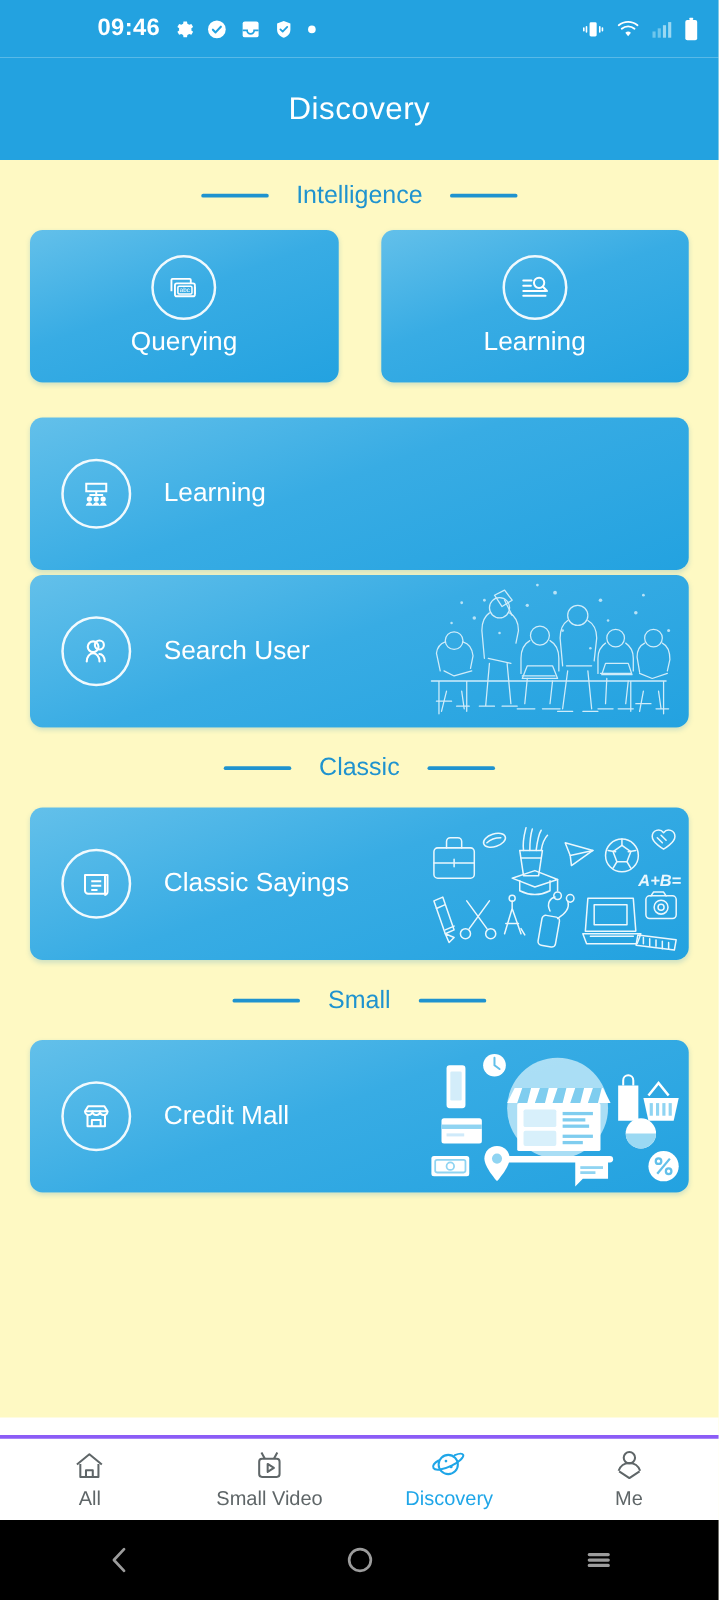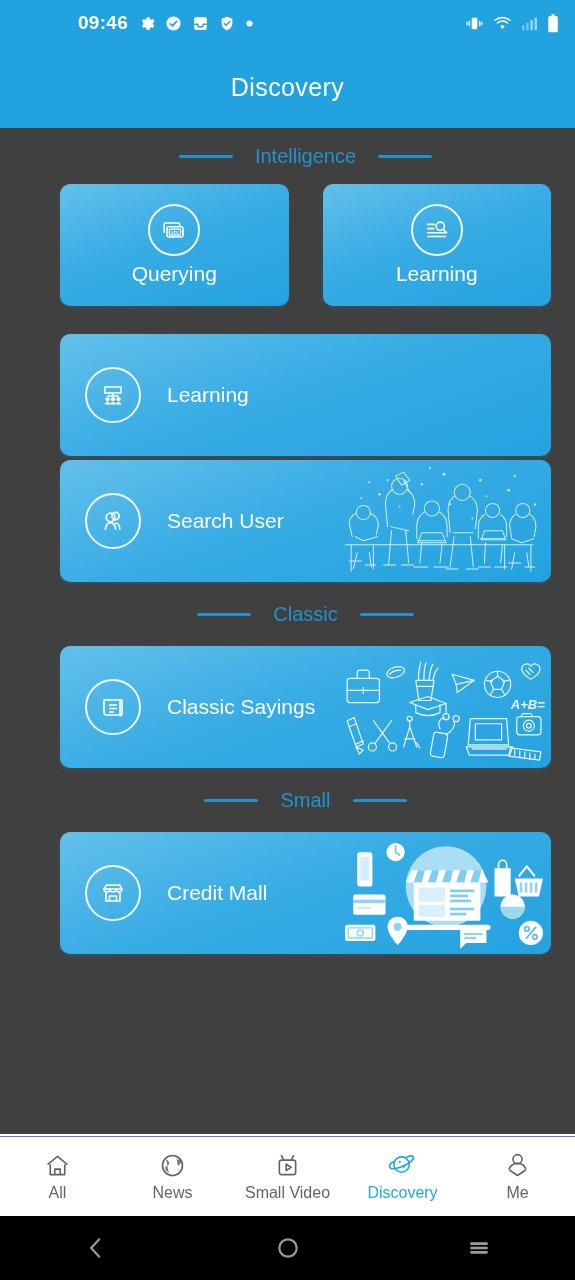--- a/index.html
+++ b/index.html
@@ -32,23 +32,22 @@
     display:flex;
     align-items:center;
     justify-content:center;
   }
   .appbar-title{ color:#fff; font-size:25px; letter-spacing:.4px; }
 
   
   .content{
     position:absolute;
     top:128px; left:0; right:0; bottom:146px;
-    background:#404040;
+    background:#fef9c3;
     overflow:hidden;
-    padding-left:36px;
   }
 
   
   .section-head{
     display:flex;
     align-items:center;
     justify-content:center;
     gap:22px;
     height:56px;
   }
@@ -111,23 +110,23 @@
     width:212px;
     z-index:1;
     pointer-events:none;
   }
   .spacer-24{ height:24px; }
 
   
   .tabbar{
     position:absolute;
     left:0; right:0; bottom:64px;
-    height:80px;
+    height:68px;
     background:#fff;
-    border-top:1px solid #8b5cf6;
+    border-top:3px solid #8b5cf6;
     display:flex;
   }
   .tab{
     flex:1;
     display:flex;
     flex-direction:column;
     align-items:center;
     justify-content:center;
     gap:4px;
     color:#5f6668;
@@ -544,27 +543,20 @@
 <div class="tabbar">
   <div class="tab">
     <svg width="29" height="29" viewBox="0 0 32 32" fill="none" stroke="currentColor" stroke-width="1.8" stroke-linejoin="round">
         <path d="M5 15L16 6l11 9"></path>
         <path d="M8 14.5V26h16V14.5"></path>
         <path d="M13 26v-6h6v6"></path>
       </svg>
     <span class="tab-label">All</span>
   </div>
   <div class="tab">
-    <svg width="29" height="29" viewBox="0 0 32 32" fill="none" stroke="currentColor" stroke-width="1.8">
-        <circle cx="16" cy="16" r="11"></circle>
-        <path d="M9 9c3 1 4 4 3 6s-4 1-4 4 3 3 4 6M20 5.5c-1 3 1 4 3 4s3 2 2 4-3 2-3 4 2 3 1 5" fill="currentColor" opacity=".85" stroke="none"></path>
-      </svg>
-    <span class="tab-label">News</span>
-  </div>
-  <div class="tab">
     <svg width="29" height="29" viewBox="0 0 32 32" fill="none" stroke="currentColor" stroke-width="1.8" stroke-linejoin="round">
         <rect x="7" y="10" width="18" height="16" rx="2.5"></rect>
         <path d="M12 10L9 4.5M20 10l3-5.5"></path>
         <path d="M14.5 14.5l5.5 3.5-5.5 3.5z"></path>
       </svg>
     <span class="tab-label">Small Video</span>
   </div>
   <div class="tab active">
     <svg width="29" height="29" viewBox="0 0 32 32" fill="none" stroke="currentColor" stroke-width="1.8">
         <circle cx="15" cy="15" r="8.5"></circle>

